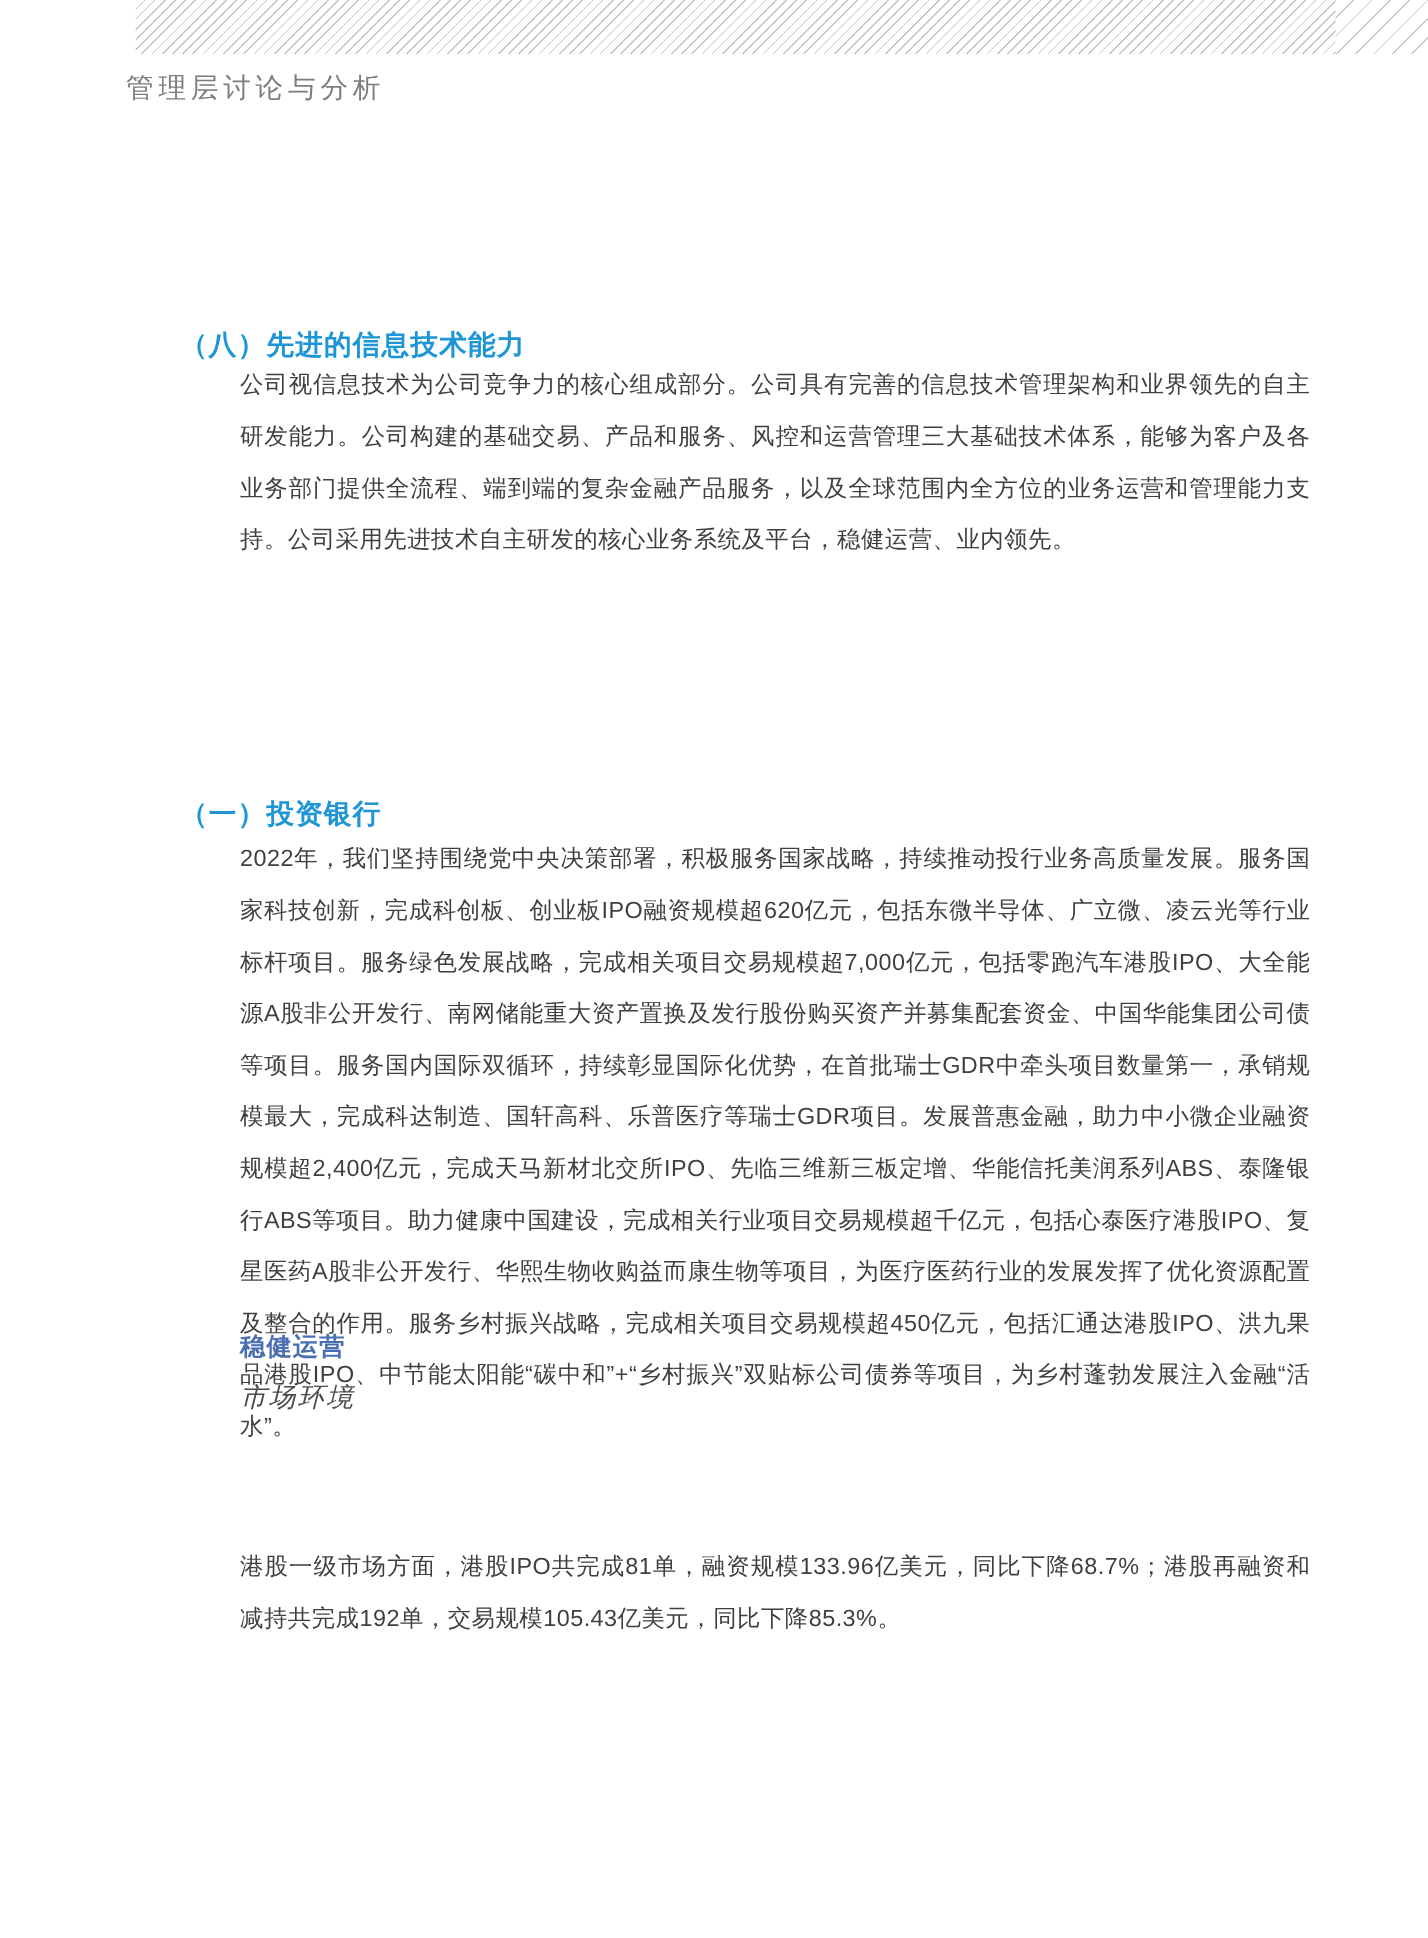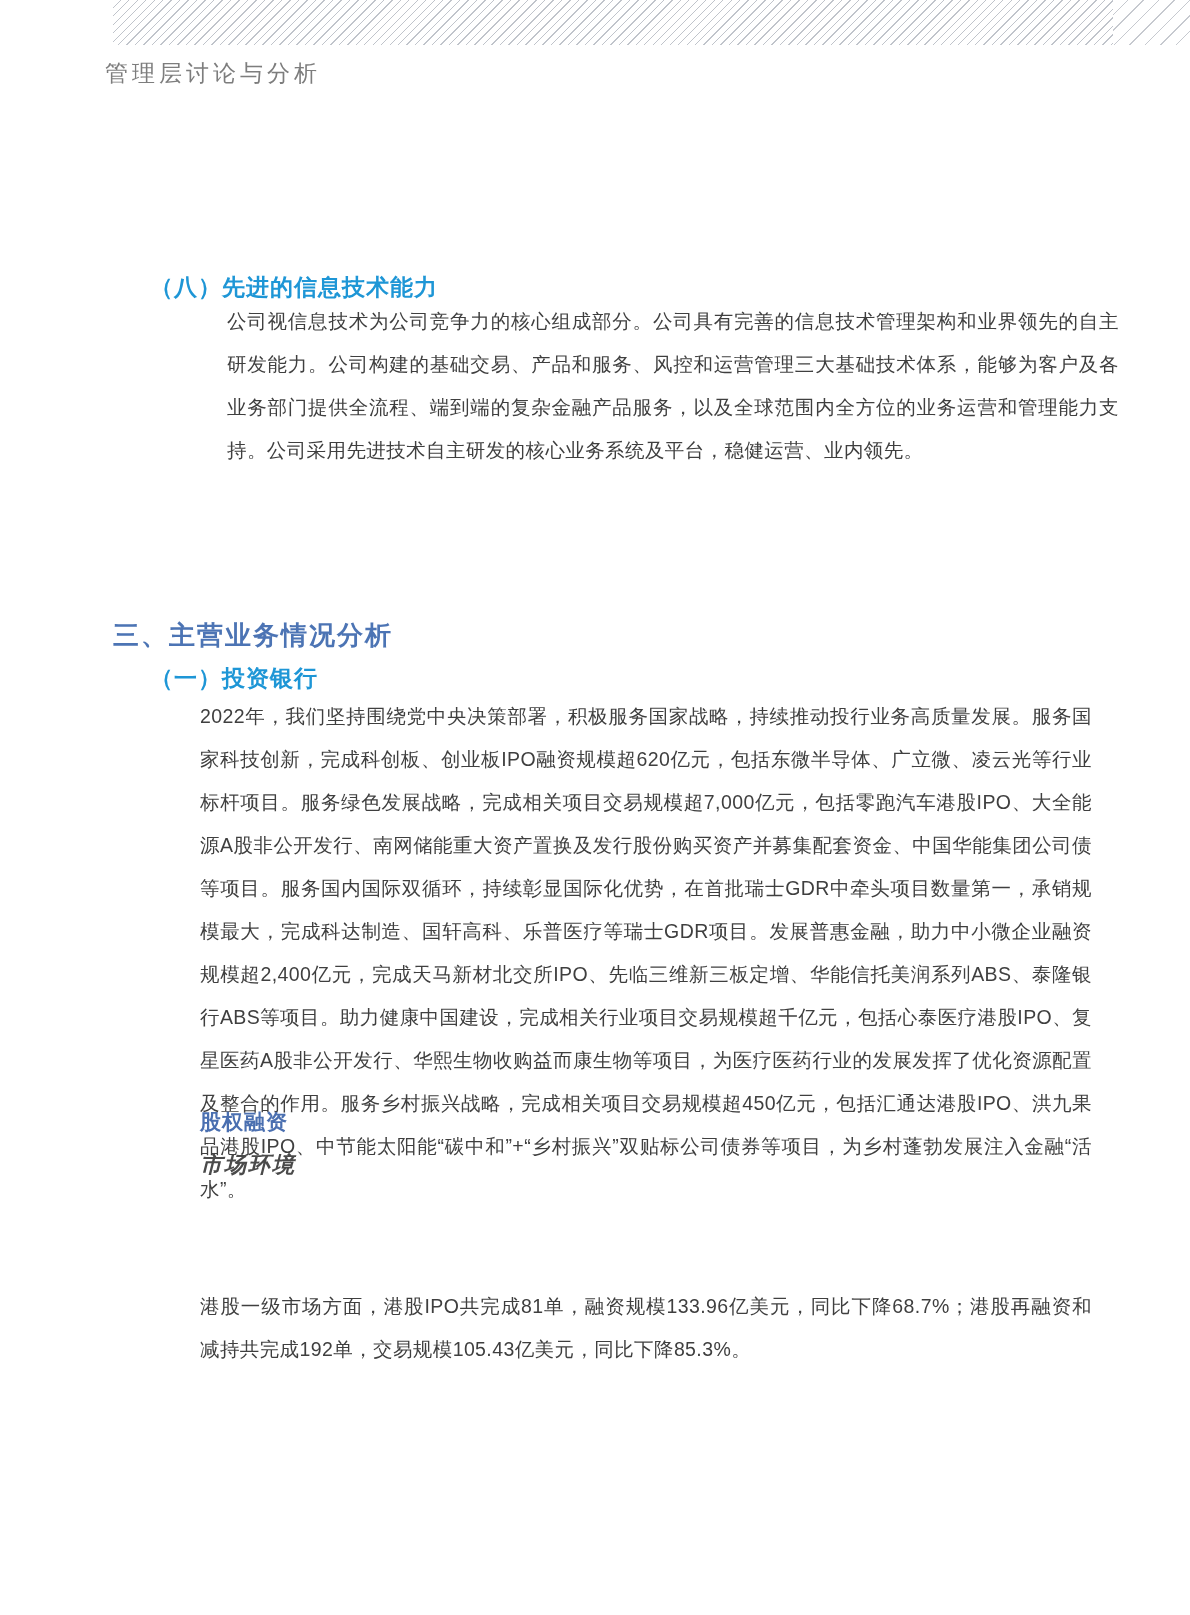--- a/index.html
+++ b/index.html
@@ -39,31 +39,31 @@
   .h-steelblue{
     position:absolute;left:113px;top:618px;
     color:#4c74b4;font-weight:bold;font-size:26px;letter-spacing:2px;
   }
   .para{
     position:absolute;left:200px;width:892px;
     font-size:19.5px;line-height:43px;
     text-align:justify;text-justify:inter-ideograph;
     letter-spacing:0.4px;color:#3f3f3f;
   }
-  .p1{top:300px;margin-left:27px;}
+  .p1{top:300px;}
   .p2{top:458px;}
   .p3{top:695px;}
   .equity-head{
     position:absolute;left:200px;top:1108px;
     color:#4a6fb0;font-weight:bold;font-size:21px;letter-spacing:1px;
   }
   .market-env{
     position:absolute;left:200px;top:1150px;
     font-family:"Liberation Serif", serif;
-    font-style:italic;font-weight:bold;
+    font-style:italic;font-weight:normal;
     font-size:22px;letter-spacing:2px;color:#4a4a4a;
   }
   .pa{top:1192px;}
   .phk{top:1285px;}
   .pus{top:1378px;}
   .page-number{
     position:absolute;left:112px;top:1530px;
     font-family:"Liberation Serif", serif;
     font-size:21px;color:#6f6f6f;letter-spacing:1px;
   }
@@ -76,27 +76,26 @@
   <div class="hatch dense"></div>
   <div class="hatch sparse"></div>
 
   <div class="running-head">管理层讨论与分析</div>
 
   <div class="h-lightblue h-section8">（八）先进的信息技术能力</div>
 
   <div class="para p1">公司视信息技术为公司竞争力的核心组成部分。公司具有完善的信息技术管理架构和业界领先的自主研发能力。公司构建的基础交易、产品和服务、风控和运营管理三大基础技术体系，能够为客户及各业务部门提供全流程、端到端的复杂金融产品服务，以及全球范围内全方位的业务运营和管理能力支持。公司采用先进技术自主研发的核心业务系统及平台，稳健运营、业内领先。</div>
 
 
-  <div class="h-steelblue">三、主营业务情况分析</div>
 
   <div class="h-lightblue h-sub1">（一）投资银行</div>
 
   <div class="para p3">2022年，我们坚持围绕党中央决策部署，积极服务国家战略，持续推动投行业务高质量发展。服务国家科技创新，完成科创板、创业板IPO融资规模超620亿元，包括东微半导体、广立微、凌云光等行业标杆项目。服务绿色发展战略，完成相关项目交易规模超7,000亿元，包括零跑汽车港股IPO、大全能源A股非公开发行、南网储能重大资产置换及发行股份购买资产并募集配套资金、中国华能集团公司债等项目。服务国内国际双循环，持续彰显国际化优势，在首批瑞士GDR中牵头项目数量第一，承销规模最大，完成科达制造、国轩高科、乐普医疗等瑞士GDR项目。发展普惠金融，助力中小微企业融资规模超2,400亿元，完成天马新材北交所IPO、先临三维新三板定增、华能信托美润系列ABS、泰隆银行ABS等项目。助力健康中国建设，完成相关行业项目交易规模超千亿元，包括心泰医疗港股IPO、复星医药A股非公开发行、华熙生物收购益而康生物等项目，为医疗医药行业的发展发挥了优化资源配置及整合的作用。服务乡村振兴战略，完成相关项目交易规模超450亿元，包括汇通达港股IPO、洪九果品港股IPO、中节能太阳能“碳中和”+“乡村振兴”双贴标公司债券等项目，为乡村蓬勃发展注入金融“活水”。</div>
 
-  <div class="equity-head">股权融资</div>
+  <div class="equity-head">稳健运营</div>
 
   <div class="market-env">市场环境</div>
 
 
   <div class="para phk">港股一级市场方面，港股IPO共完成81单，融资规模133.96亿美元，同比下降68.7%；港股再融资和减持共完成192单，交易规模105.43亿美元，同比下降85.3%。</div>
 
 
   <div class="page-number">044</div>
 
 </div>

